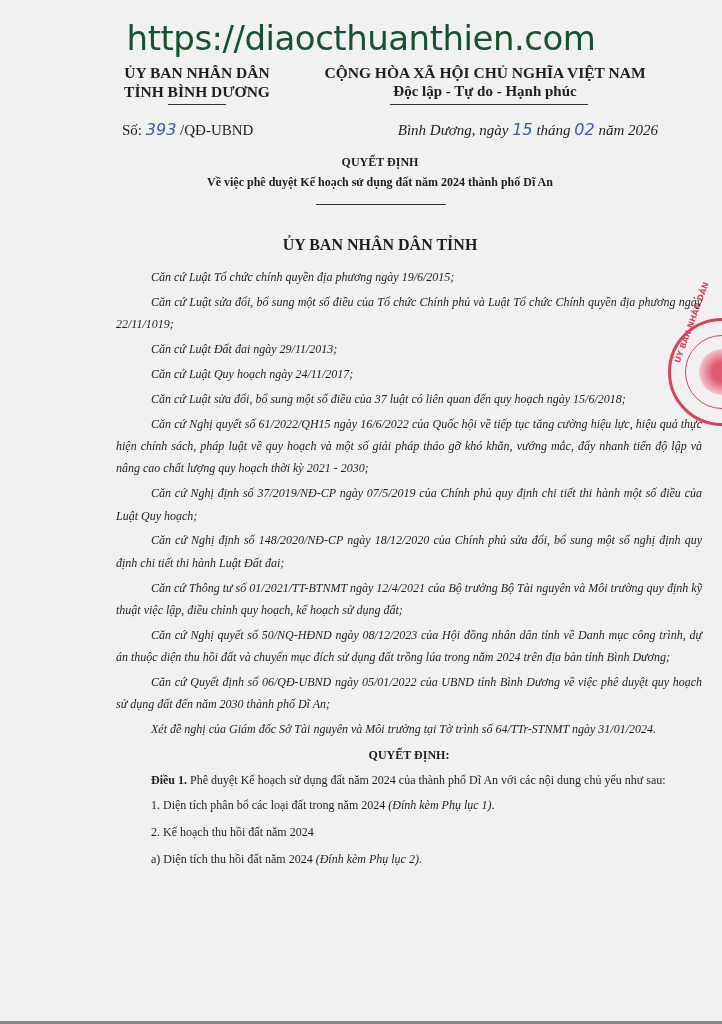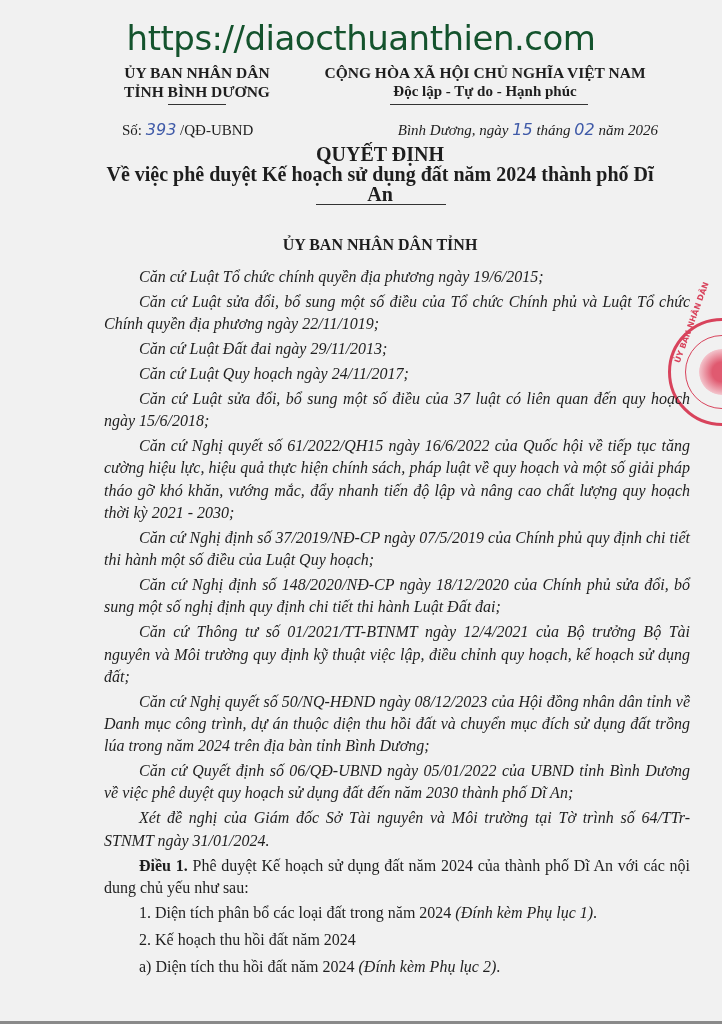--- a/index.html
+++ b/index.html
@@ -30,30 +30,30 @@
     .so-line {
       position: absolute; left: 122px; top: 120px; font-size: 15px;
     }
     .hand { color: #3f5aa8; font-style: italic; font-family: "DejaVu Sans", sans-serif; font-size: 16px; }
     .date-line {
       position: absolute; left: 313px; top: 120px; width: 345px;
       text-align: right; font-size: 15px; font-style: italic;
     }
     .date-line .hand { font-style: italic; }
     .title {
-      position: absolute; left: 100px; top: 144px; width: 560px;
-      text-align: center; font-weight: bold; font-size: 20px; line-height: 20px;
+      position: absolute; left: 100px; top: 152px; width: 560px;
+      text-align: center; font-weight: bold; font-size: 12px; line-height: 20px;
     }
     .authority {
       position: absolute; left: 100px; top: 236px; width: 560px;
       text-align: center; font-weight: bold; font-size: 16px;
     }
     .body {
-      position: absolute; left: 104px; top: 266px; width: 586px;
-      font-size: 16px; line-height: 22.3px; text-align: justify;
+      position: absolute; left: 116px; top: 266px; width: 586px;
+      font-size: 12px; line-height: 22.3px; text-align: justify;
     }
     .body p { margin: 0 0 2.6px 0; text-indent: 35px; font-style: italic; }
     .body p.decide {
       text-indent: 0; text-align: center; font-style: normal; font-weight: bold;
       margin: 4px 0 2px 0;
     }
     .body p.article { font-style: normal; }
     .body p.article b { font-weight: bold; }
     .body p.item { font-style: normal; text-indent: 35px; margin-bottom: 5px; }
     .body p.item i { font-style: italic; }
@@ -131,20 +131,21 @@
   <p>Căn cứ Luật Quy hoạch ngày 24/11/2017;</p>
   <p>Căn cứ Luật sửa đổi, bổ sung một số điều của 37 luật có liên quan đến quy hoạch ngày 15/6/2018;</p>
   <p>Căn cứ Nghị quyết số 61/2022/QH15 ngày 16/6/2022 của Quốc hội về tiếp tục tăng cường hiệu lực, hiệu quả thực hiện chính sách, pháp luật về quy hoạch và một số giải pháp tháo gỡ khó khăn, vướng mắc, đẩy nhanh tiến độ lập và nâng cao chất lượng quy hoạch thời kỳ 2021 - 2030;</p>
   <p>Căn cứ Nghị định số 37/2019/NĐ-CP ngày 07/5/2019 của Chính phủ quy định chi tiết thi hành một số điều của Luật Quy  hoạch;</p>
   <p>Căn cứ Nghị định số 148/2020/NĐ-CP ngày 18/12/2020 của Chính phủ sửa đổi, bổ sung một số nghị định quy định chi tiết thi hành Luật Đất đai;</p>
   <p>Căn cứ Thông tư số 01/2021/TT-BTNMT ngày 12/4/2021 của Bộ trưởng Bộ Tài nguyên và Môi trường quy định kỹ thuật việc lập, điều chỉnh quy hoạch, kế hoạch sử dụng đất;</p>
   <p>Căn cứ Nghị quyết số 50/NQ-HĐND ngày 08/12/2023 của Hội đồng nhân dân tỉnh về Danh mục công trình, dự án thuộc diện thu hồi đất và chuyển mục đích sử dụng đất trồng lúa trong năm 2024 trên địa bàn tỉnh Bình Dương;</p>
   <p>Căn cứ Quyết định số 06/QĐ-UBND ngày 05/01/2022 của UBND tỉnh Bình Dương về việc phê duyệt quy hoạch sử dụng đất đến năm 2030 thành phố Dĩ An;</p>
   <p>Xét đề nghị của Giám đốc Sở Tài nguyên và Môi trường tại Tờ trình số 64/TTr-STNMT ngày 31/01/2024.</p>
 
+  <p class="decide">QUYẾT ĐỊNH:</p>
 
   <p class="article"><b>Điều 1.</b><span> Phê duyệt Kế hoạch sử dụng đất năm 2024 của thành phố Dĩ An với các nội dung chủ yếu như sau:</span></p>
 
   <p class="item"><span>1. Diện tích phân bổ các loại đất trong năm 2024 </span><i>(Đính kèm Phụ lục 1)</i><span>.</span></p>
   <p class="item"><span>2. Kế hoạch thu hồi đất năm 2024</span></p>
   <p class="item"><span>a) Diện tích thu hồi đất năm 2024 </span><i>(Đính kèm Phụ lục 2)</i><span>.</span></p>
 </div>
 
 <div class="bottom-fade"></div>
 

